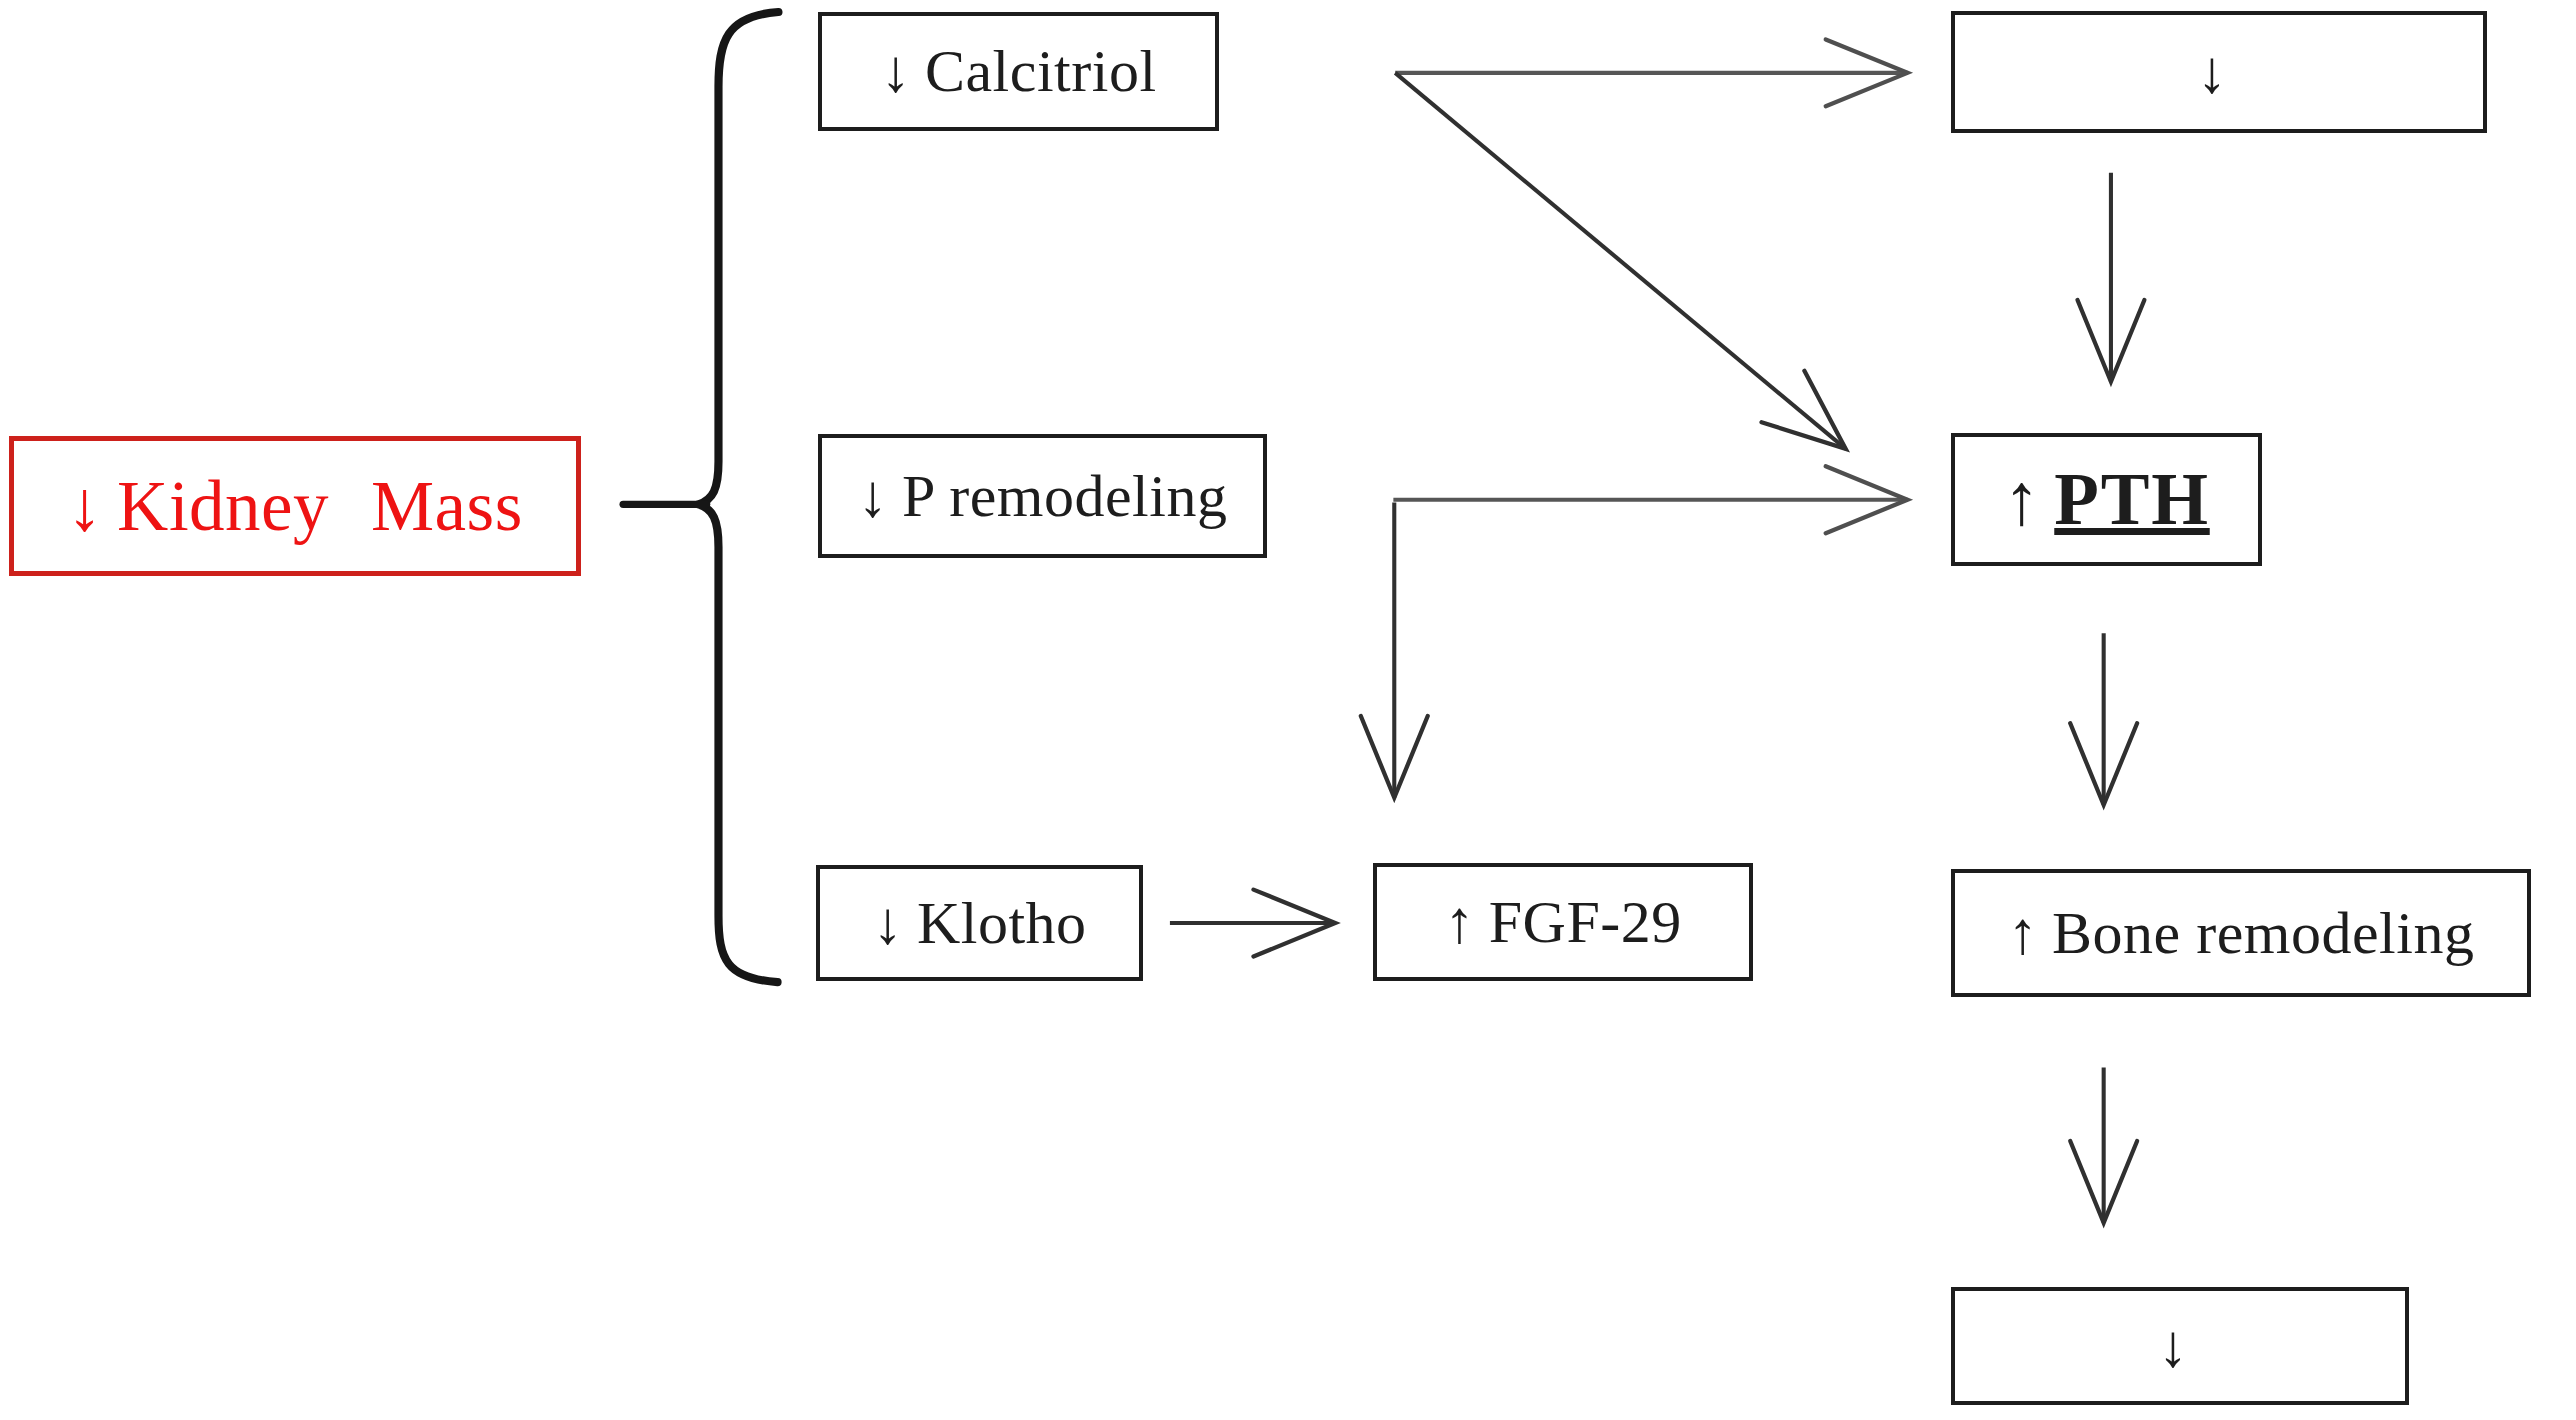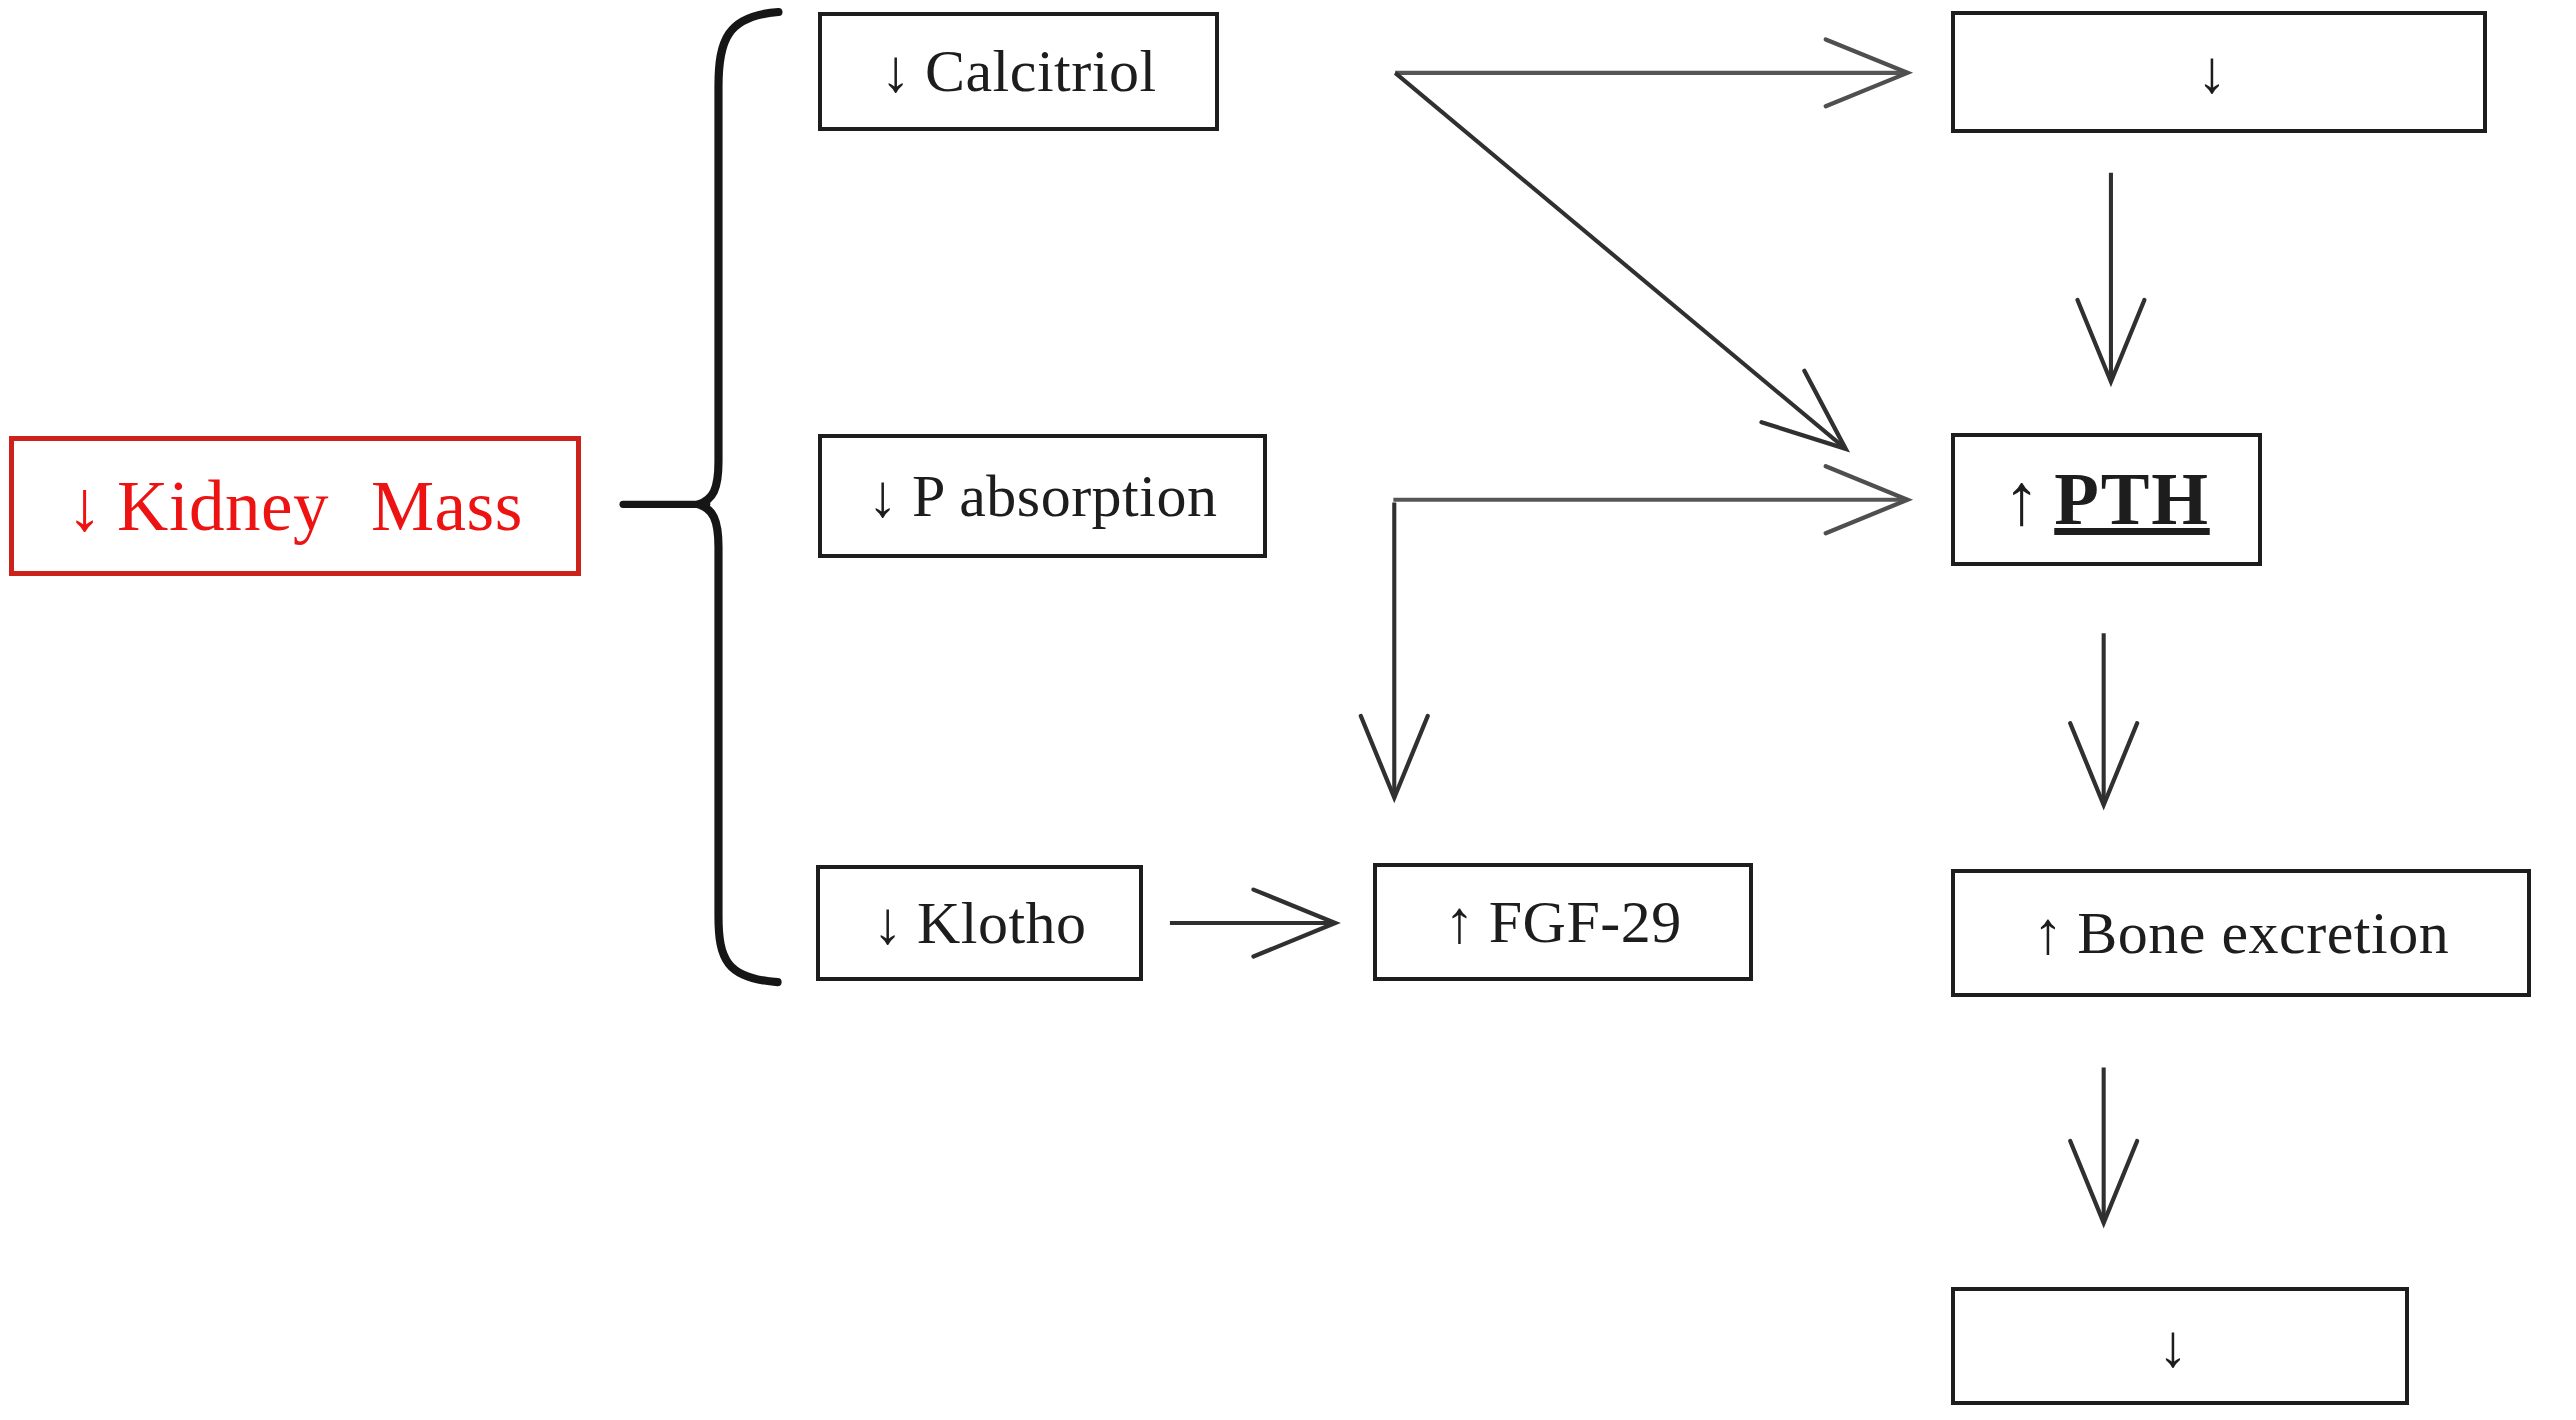--- a/index.html
+++ b/index.html
@@ -69,21 +69,21 @@
     <span class="lbl">Kidney Mass</span>
   </div>
 
   <div class="node node-calcitriol">
     <span class="glyph">↓</span>
     <span class="lbl">Calcitriol</span>
   </div>
 
   <div class="node node-pexcretion">
     <span class="glyph">↓</span>
-    <span class="lbl">P absorption</span>
+    <span class="lbl">P remodeling</span>
   </div>
 
   <div class="node node-klotho">
     <span class="glyph">↓</span>
     <span class="lbl">Klotho</span>
   </div>
 
   <div class="node node-fgf23">
     <span class="glyph">↑</span>
     <span class="lbl">FGF-29</span>
@@ -93,21 +93,21 @@
     <span class="glyph">↓</span>
   </div>
 
   <div class="node node-pth">
     <span class="glyph">↑</span>
     <span class="lbl">PTH</span>
   </div>
 
   <div class="node node-boneremodeling">
     <span class="glyph">↑</span>
-    <span class="lbl">Bone excretion</span>
+    <span class="lbl">Bone remodeling</span>
   </div>
 
   <div class="node node-bonemass">
     <span class="glyph">↓</span>
   </div>
 
 </div>
 
 
 </body></html>

